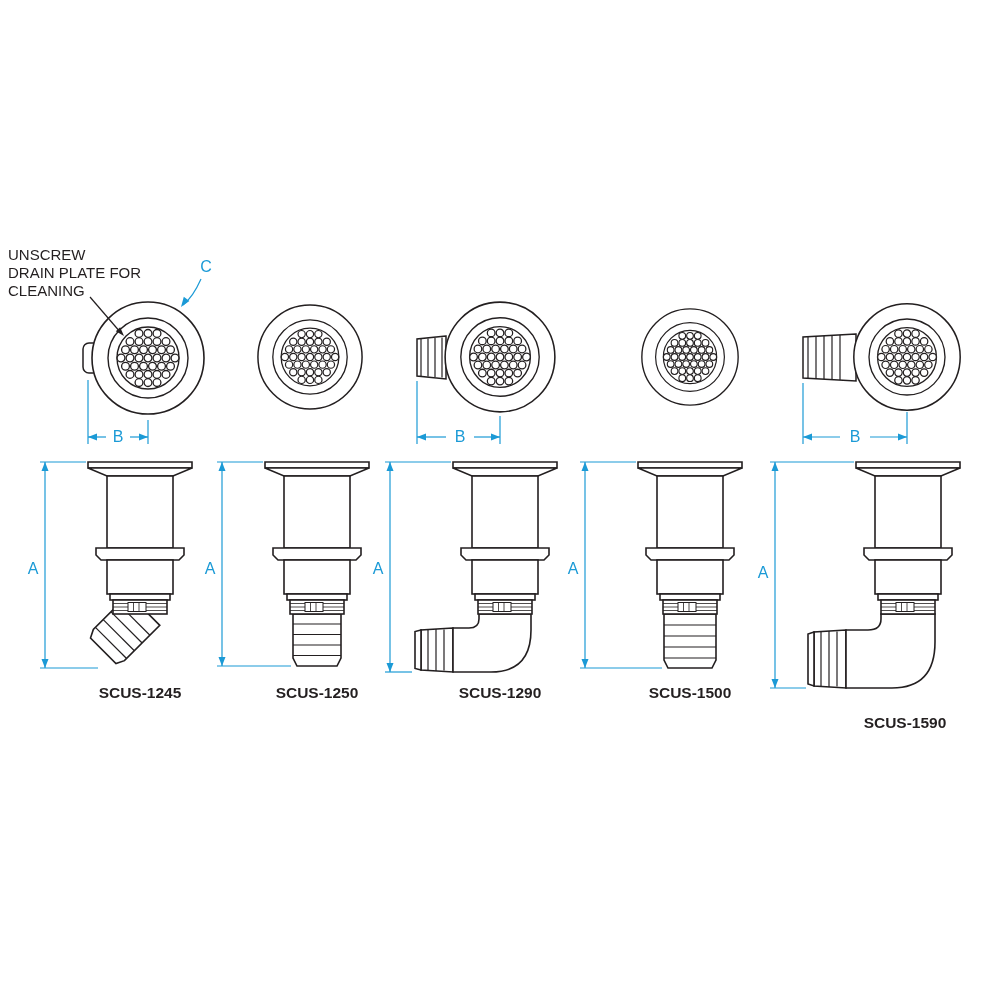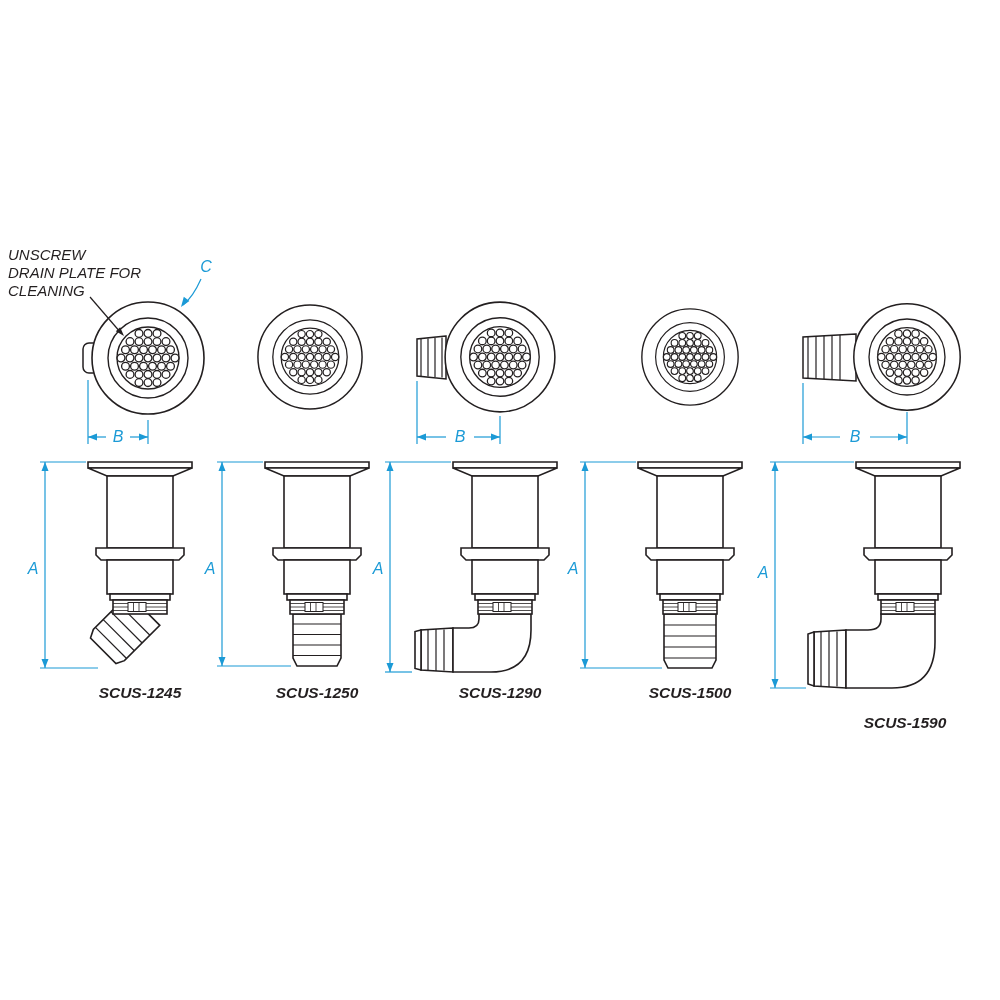--- a/index.html
+++ b/index.html
@@ -1,16 +1,16 @@
 <!DOCTYPE html>
 <html><head>
 <meta charset="utf-8">
 <style>
   html,body{margin:0;padding:0;background:#ffffff;}
-  .canvas{position:relative;width:1000px;height:1000px;background:#ffffff;overflow:hidden;font-style:italic;}
+  .canvas{position:relative;width:1000px;height:1000px;background:#ffffff;overflow:hidden;}
   svg{display:block;}
   text{font-family:"Liberation Sans", sans-serif;}
   .note-text{font-size:15px;fill:#231f20;}
   .model-label{font-size:15.5px;font-weight:bold;fill:#231f20;text-anchor:middle;}
   .dim-label{font-size:16px;fill:#1b9ad6;text-anchor:middle;}
   .ink{stroke:#231f20;fill:#ffffff;}
   .dim{stroke:#1b9ad6;fill:none;stroke-width:1.2;}
   .dimfill{fill:#1b9ad6;stroke:none;}
 </style>
 </head>

